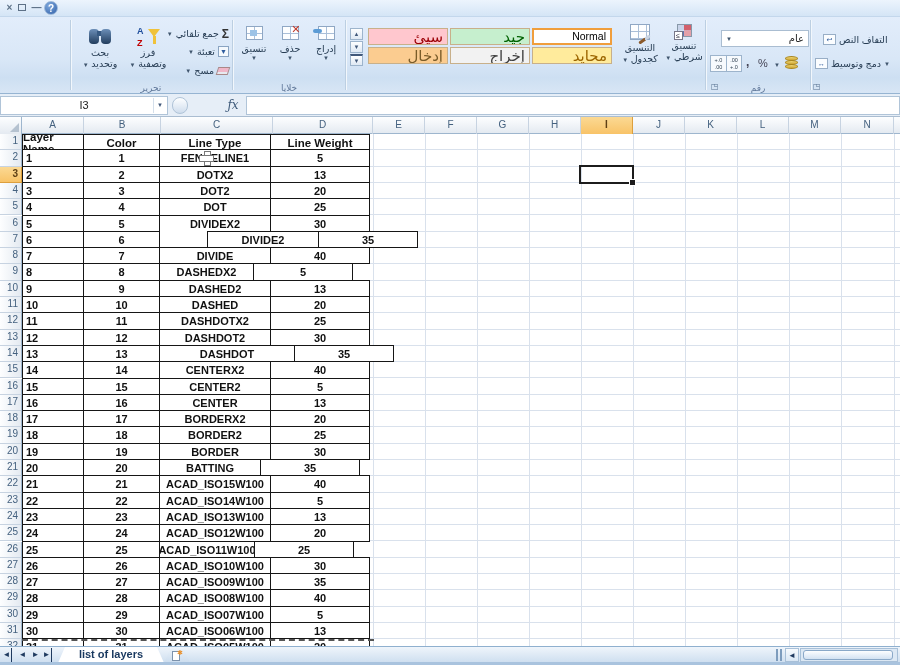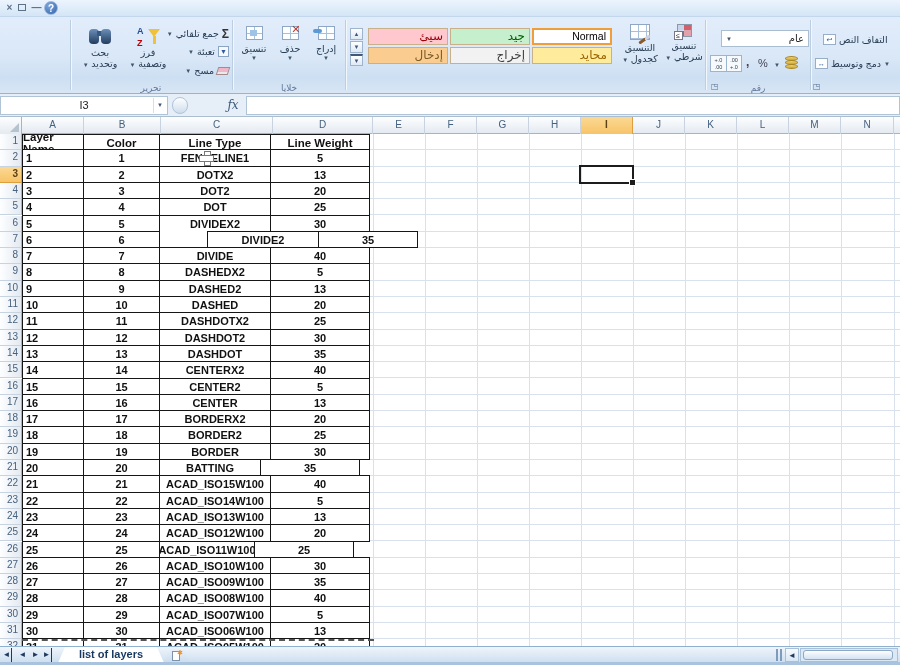--- a/index.html
+++ b/index.html
@@ -68,21 +68,21 @@
   .coins i{position:absolute;left:1px;width:13px;height:5px;border-radius:50%;
     background:linear-gradient(#f3da7a,#caa22e);border:1px solid #a9861e}
   .coins i:nth-child(1){top:0}.coins i:nth-child(2){top:4px}.coins i:nth-child(3){top:8px}
   .decbox{display:flex;border:1px solid #9db4cc;background:#f7fafd}
   .decbtn{width:15px;height:15px;font-size:5.5px;color:#345;line-height:7px;text-align:center;padding-top:1px}
   .wrapicon,.mergeicon{position:relative;width:13px;height:11px;border:1px solid #98aec6;background:#fbfdff;
     font-size:7px;color:#2e5c9e;text-align:center;line-height:9px}
   .launcher{position:absolute;font-size:8px;color:#56708f;line-height:8px}
   
   .swatch{position:absolute;height:17px;width:80px;border:1px solid #c8b08a;direction:rtl;
-    font-size:12px;line-height:15px;padding:0 4px;white-space:nowrap;overflow:hidden;cursor:default}
+    font-size:15px;line-height:15px;padding:0 4px;white-space:nowrap;overflow:hidden;cursor:default}
   .swatch.normal-sel{border:2px solid #f09e3c;background:#fffefb;font-family:"Liberation Sans",sans-serif;
     direction:ltr;text-align:right;font-size:10.5px;line-height:13px}
   .galbtn{position:absolute;width:13px;height:12px;border:1px solid #9db4cc;background:linear-gradient(#fdfeff,#dfe9f4);
     font-size:6px;color:#41587a;text-align:center;line-height:11px}
   .numdd{position:absolute;display:flex;direction:rtl;align-items:center;height:17px;
     background:#fff;border:1px solid #aabdd1;font-size:10px;color:#222;padding:0 4px;justify-content:space-between}
   .numdd .caret{font-size:6px;color:#40566e}
 
   
   .fbar{position:absolute;left:0;top:94px;width:900px;height:23px;background:#e6eef7;border-bottom:1px solid #aabdd1}
@@ -370,21 +370,21 @@
           </div>
           <div class="xrow" style="top: 114px; height: 17px;">
             <div class="xcell c0" style="width: 62px;">7</div>
             <div class="xcell c1" style="width: 77px;">7</div>
             <div class="xcell c2" style="width: 112px;">DIVIDE</div>
             <div class="xcell c3" style="width: 100px;">40</div>
           </div>
           <div class="xrow" style="top: 130px; height: 18px;">
             <div class="xcell c0" style="width: 62px;">8</div>
             <div class="xcell c1" style="width: 77px;">8</div>
-            <div class="xcell c2" style="width: 112px;">DASHEDX2</div>
+            <div class="xcell c2" style="width: 95px;">DASHEDX2</div>
             <div class="xcell c3" style="width: 100px;">5</div>
           </div>
           <div class="xrow" style="top: 147px; height: 17px;">
             <div class="xcell c0" style="width: 62px;">9</div>
             <div class="xcell c1" style="width: 77px;">9</div>
             <div class="xcell c2" style="width: 112px;">DASHED2</div>
             <div class="xcell c3" style="width: 100px;">13</div>
           </div>
           <div class="xrow" style="top: 163px; height: 17px;">
             <div class="xcell c0" style="width: 62px;">10</div>
@@ -400,21 +400,21 @@
           </div>
           <div class="xrow" style="top: 196px; height: 17px;">
             <div class="xcell c0" style="width: 62px;">12</div>
             <div class="xcell c1" style="width: 77px;">12</div>
             <div class="xcell c2" style="width: 112px;">DASHDOT2</div>
             <div class="xcell c3" style="width: 100px;">30</div>
           </div>
           <div class="xrow" style="top: 212px; height: 17px;">
             <div class="xcell c0" style="width: 62px;">13</div>
             <div class="xcell c1" style="width: 77px;">13</div>
-            <div class="xcell c2" style="width: 112px;">DASHDOT</div>
+            <div class="xcell c2" style="width: 136px;">DASHDOT</div>
             <div class="xcell c3" style="width: 100px;">35</div>
           </div>
           <div class="xrow" style="top: 228px; height: 18px;">
             <div class="xcell c0" style="width: 62px;">14</div>
             <div class="xcell c1" style="width: 77px;">14</div>
             <div class="xcell c2" style="width: 112px;">CENTERX2</div>
             <div class="xcell c3" style="width: 100px;">40</div>
           </div>
           <div class="xrow" style="top: 245px; height: 17px;">
             <div class="xcell c0" style="width: 62px;">15</div>

